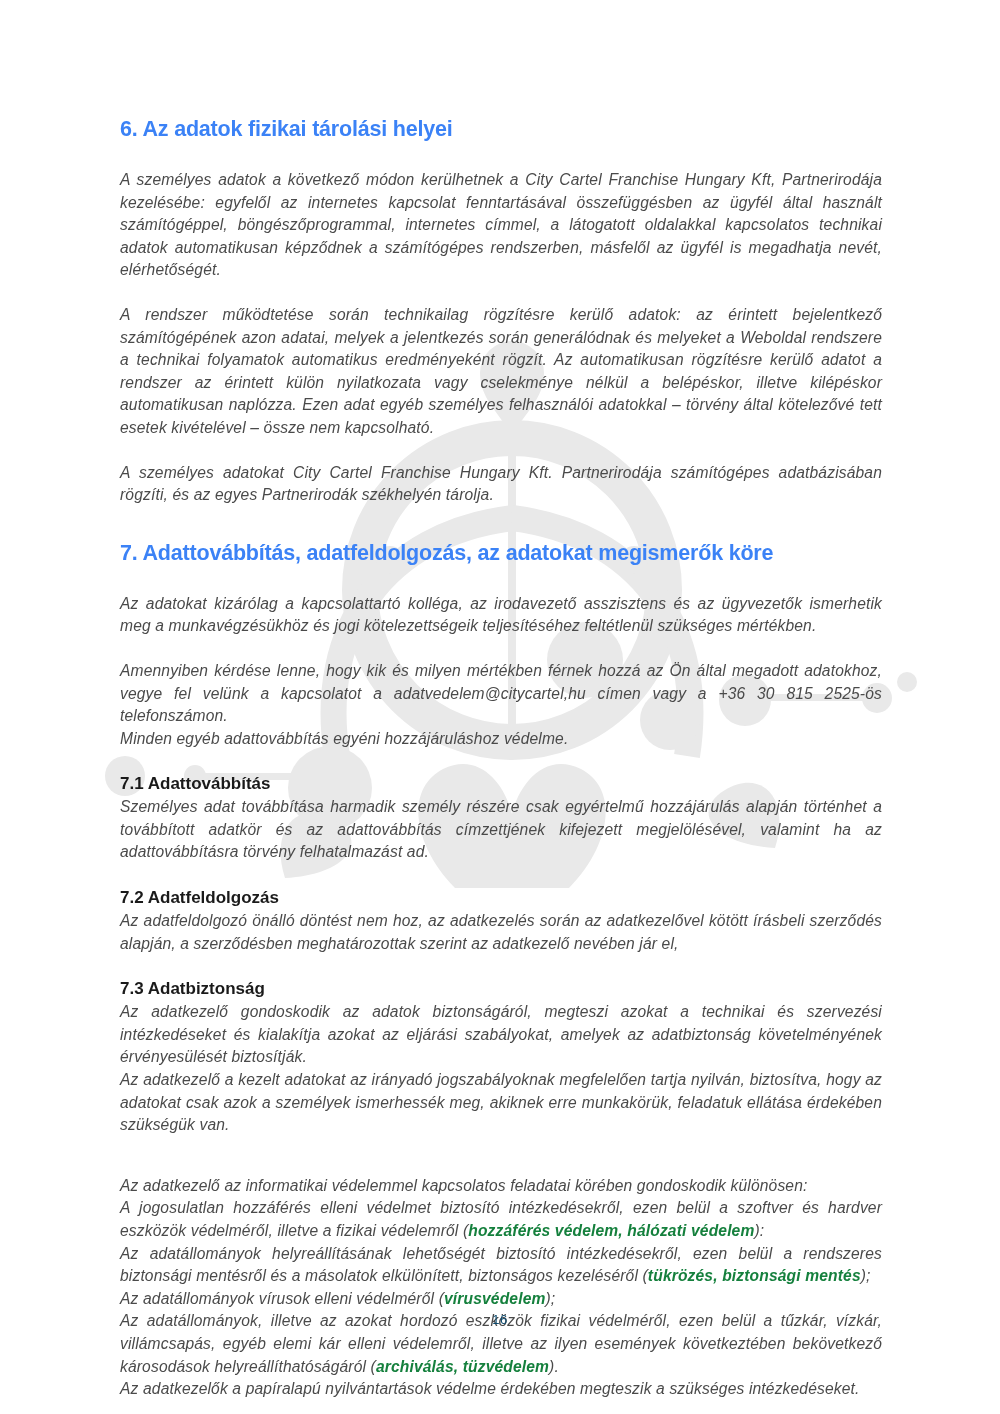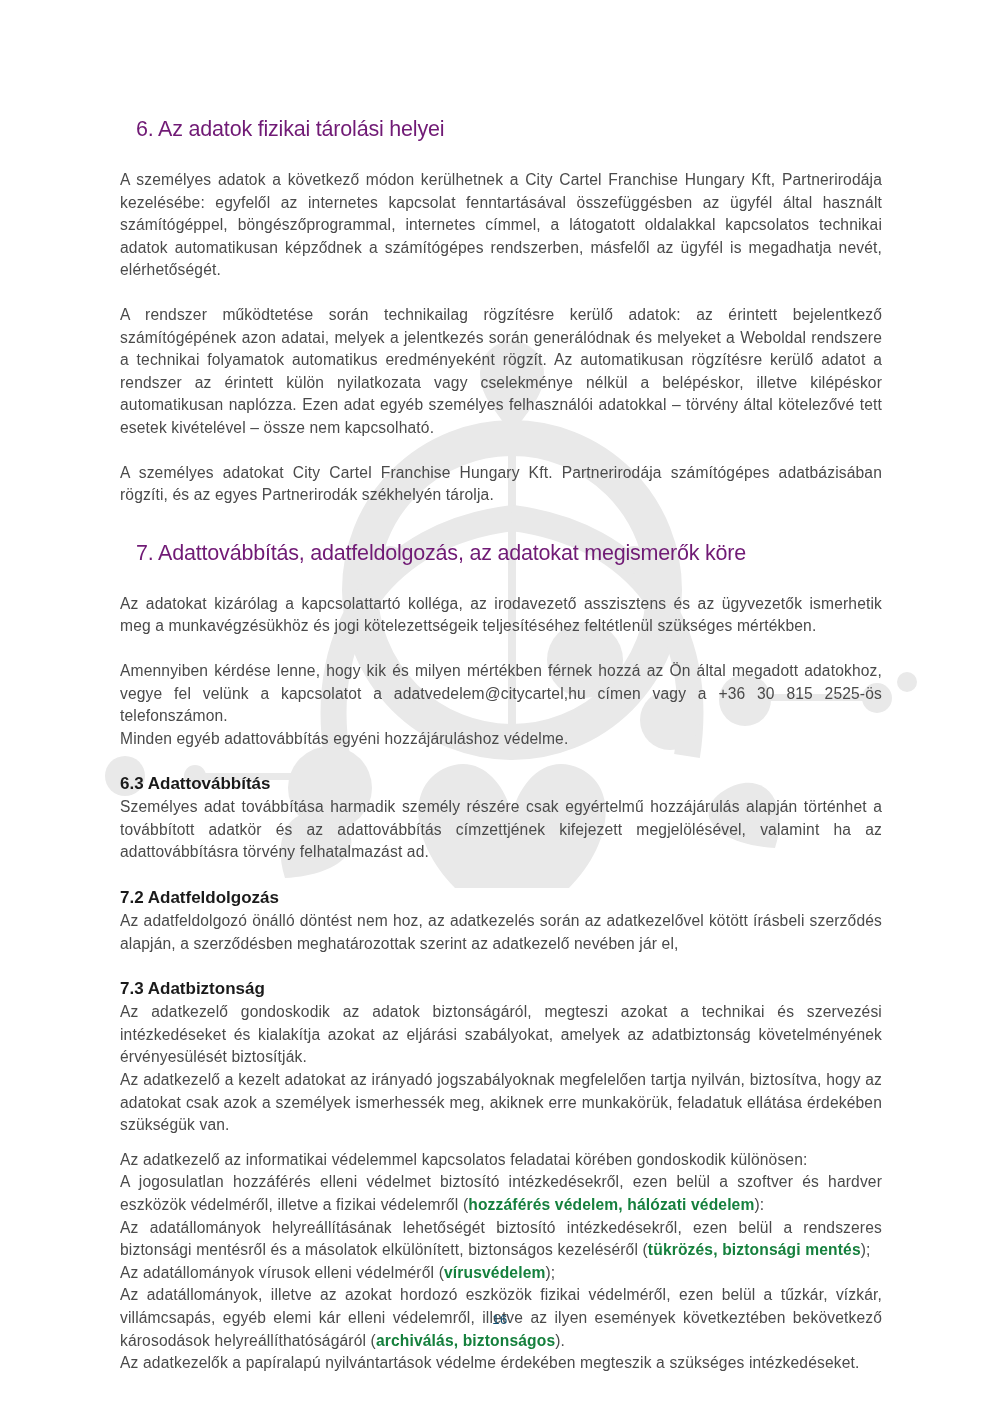--- a/index.html
+++ b/index.html
@@ -28,39 +28,39 @@
     z-index: 1;
     color: #4a4a4a;
     font-size: 15.6px;
     line-height: 22.6px;
     letter-spacing: 0.15px;
     text-align: justify;
   }
   .h-main {
     font-size: 21.5px;
     line-height: 26px;
-    font-weight: 400;
-    color: #701a75;
+    font-weight: 700;
+    color: #3b82f6;
     letter-spacing: -0.2px;
     text-align: left;
-    margin: 0 0 27px 16px;
+    margin: 0 0 27px 0;
   }
   .h-main.h7 { margin-top: 33px; margin-bottom: 27px; }
   .h-sub {
     font-size: 17px;
     line-height: 21px;
     font-weight: 700;
     color: #1a1a1a;
     letter-spacing: 0;
     text-align: left;
     margin: 23px 0 2px 0;
   }
-  p { margin: 0 0 22px 0; }
+  p { margin: 0 0 22px 0; font-style: italic; }
   p.tight { margin: 0; }
-  p.gap-above { margin-top: 12px; }
+  p.gap-above { margin-top: 38px; }
   .b {
     font-weight: 700;
     color: #15803d;
   }
   .page-number {
     position: absolute;
     left: 0; top: 1312px;
     width: 100%;
     text-align: center;
     font-size: 13px;
@@ -115,39 +115,39 @@
     <p>A személyes adatok a következő módon kerülhetnek a City Cartel Franchise Hungary Kft, Partnerirodája kezelésébe: egyfelől az internetes kapcsolat fenntartásával összefüggésben az ügyfél által használt számítógéppel, böngészőprogrammal, internetes címmel, a látogatott oldalakkal kapcsolatos technikai adatok automatikusan képződnek a számítógépes rendszerben, másfelől az ügyfél is megadhatja nevét, elérhetőségét.</p>
     <p>A rendszer működtetése során technikailag rögzítésre kerülő adatok: az érintett bejelentkező számítógépének azon adatai, melyek a jelentkezés során generálódnak és melyeket a Weboldal rendszere a technikai folyamatok automatikus eredményeként rögzít. Az automatikusan rögzítésre kerülő adatot a rendszer az érintett külön nyilatkozata vagy cselekménye nélkül a belépéskor, illetve kilépéskor automatikusan naplózza. Ezen adat egyéb személyes felhasználói adatokkal – törvény által kötelezővé tett esetek kivételével – össze nem kapcsolható.</p>
     <p>A személyes adatokat City Cartel Franchise Hungary Kft. Partnerirodája számítógépes adatbázisában rögzíti, és az egyes Partnerirodák székhelyén tárolja.</p>
 
     <div class="h-main h7">7. Adattovábbítás, adatfeldolgozás, az adatokat megismerők köre</div>
 
     <p>Az adatokat kizárólag a kapcsolattartó kolléga, az irodavezető asszisztens és az ügyvezetők ismerhetik meg a munkavégzésükhöz és jogi kötelezettségeik teljesítéséhez feltétlenül szükséges mértékben.</p>
     <p class="tight">Amennyiben kérdése lenne, hogy kik és milyen mértékben férnek hozzá az Ön által megadott adatokhoz, vegye fel velünk a kapcsolatot a adatvedelem@citycartel,hu címen vagy a +36 30 815 2525-ös telefonszámon.</p>
     <p class="tight">Minden egyéb adattovábbítás egyéni hozzájáruláshoz védelme.</p>
 
-    <div class="h-sub">6.3 Adattovábbítás</div>
+    <div class="h-sub">7.1 Adattovábbítás</div>
     <p class="tight">Személyes adat továbbítása harmadik személy részére csak egyértelmű hozzájárulás alapján történhet a továbbított adatkör és az adattovábbítás címzettjének kifejezett megjelölésével, valamint ha az adattovábbításra törvény felhatalmazást ad.</p>
 
     <div class="h-sub">7.2 Adatfeldolgozás</div>
     <p class="tight">Az adatfeldolgozó önálló döntést nem hoz, az adatkezelés során az adatkezelővel kötött írásbeli szerződés alapján, a szerződésben meghatározottak szerint az adatkezelő nevében jár el,</p>
 
     <div class="h-sub">7.3 Adatbiztonság</div>
     <p class="tight">Az adatkezelő gondoskodik az adatok biztonságáról, megteszi azokat a technikai és szervezési intézkedéseket és kialakítja azokat az eljárási szabályokat, amelyek az adatbiztonság követelményének érvényesülését biztosítják.</p>
     <p class="tight">Az adatkezelő a kezelt adatokat az irányadó jogszabályoknak megfelelően tartja nyilván, biztosítva, hogy az adatokat csak azok a személyek ismerhessék meg, akiknek erre munkakörük, feladatuk ellátása érdekében szükségük van.</p>
 
     <p class="tight gap-above"><span>Az adatkezelő az informatikai védelemmel kapcsolatos feladatai körében gondoskodik különösen:</span></p>
 
     <p class="tight"><span>A jogosulatlan hozzáférés elleni védelmet biztosító intézkedésekről, ezen belül a szoftver és hardver eszközök védelméről, illetve a fizikai védelemről (</span><span class="b">hozzáférés védelem, hálózati védelem</span><span>):</span></p>
 
     <p class="tight"><span>Az adatállományok helyreállításának lehetőségét biztosító intézkedésekről, ezen belül a rendszeres biztonsági mentésről és a másolatok elkülönített, biztonságos kezeléséről (</span><span class="b">tükrözés, biztonsági mentés</span><span>);</span></p>
 
     <p class="tight"><span>Az adatállományok vírusok elleni védelméről (</span><span class="b">vírusvédelem</span><span>);</span></p>
 
-    <p class="tight"><span>Az adatállományok, illetve az azokat hordozó eszközök fizikai védelméről, ezen belül a tűzkár, vízkár, villámcsapás, egyéb elemi kár elleni védelemről, illetve az ilyen események következtében bekövetkező károsodások helyreállíthatóságáról (</span><span class="b">archiválás, biztonságos</span><span>).</span></p>
+    <p class="tight"><span>Az adatállományok, illetve az azokat hordozó eszközök fizikai védelméről, ezen belül a tűzkár, vízkár, villámcsapás, egyéb elemi kár elleni védelemről, illetve az ilyen események következtében bekövetkező károsodások helyreállíthatóságáról (</span><span class="b">archiválás, tüzvédelem</span><span>).</span></p>
 
     <p class="tight"><span>Az adatkezelők a papíralapú nyilvántartások védelme érdekében megteszik a szükséges intézkedéseket.</span></p>
 
   </div>
 
   <div class="page-number">16</div>
 
 </div>
 
 </body></html>

